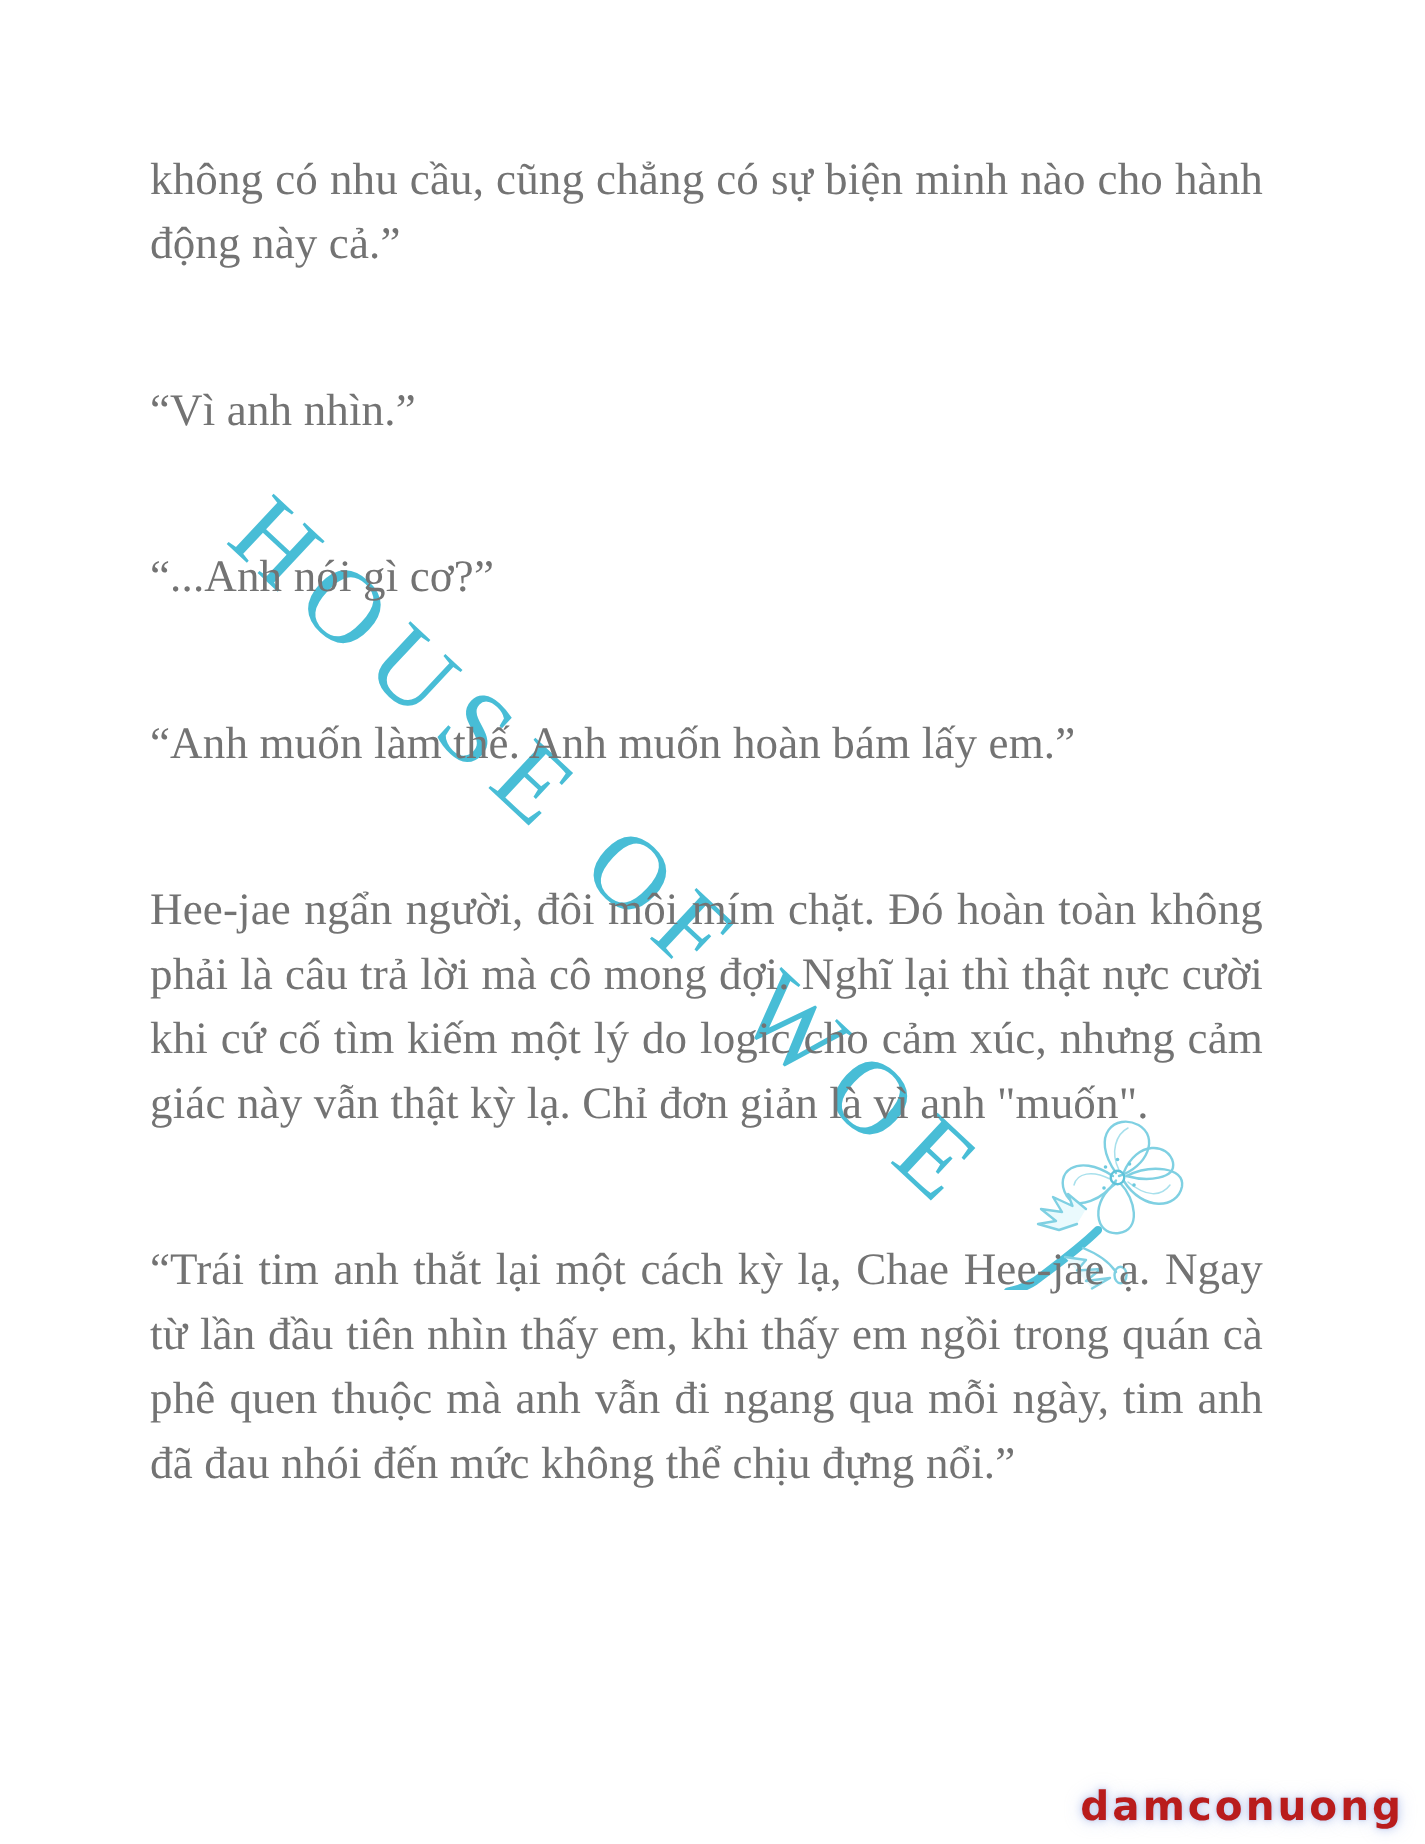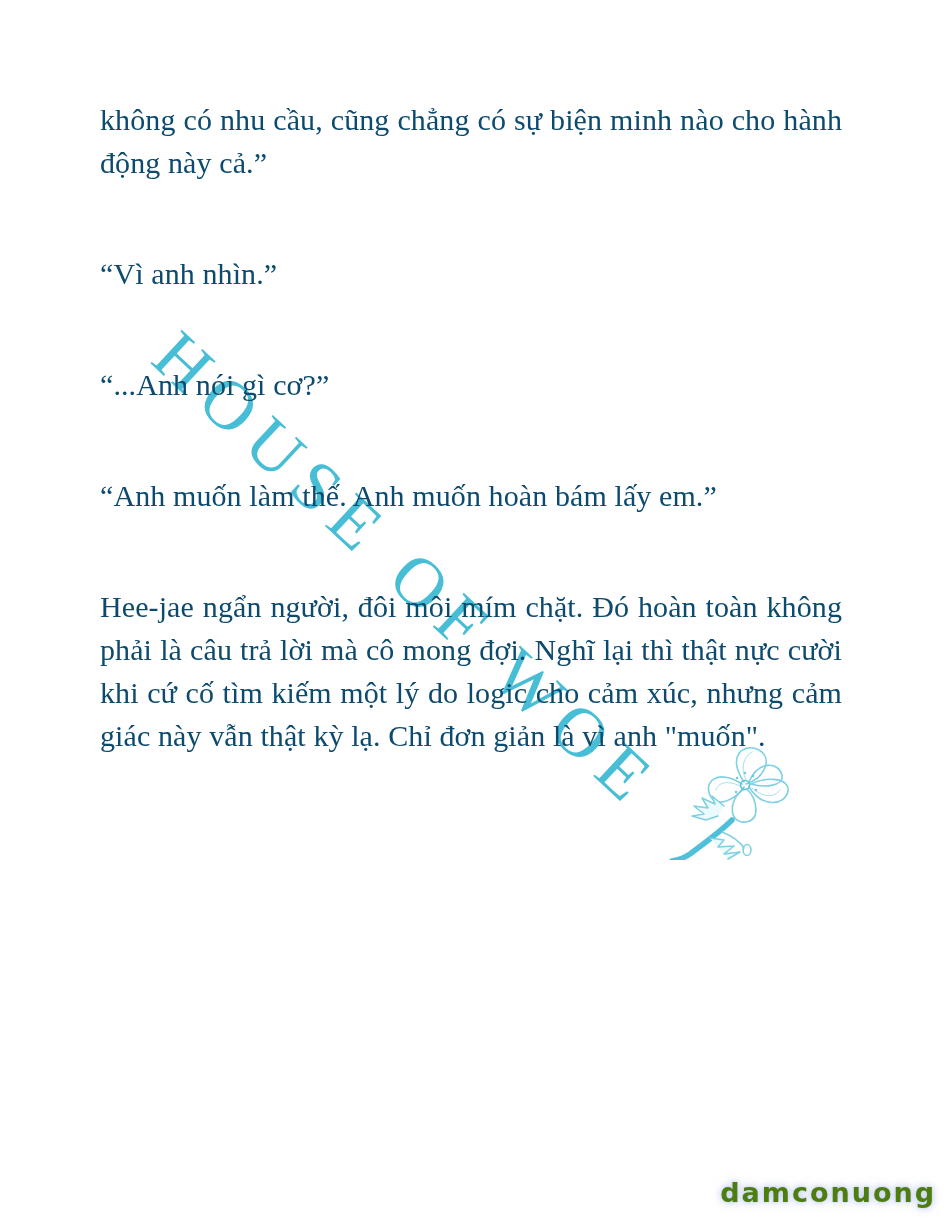--- a/index.html
+++ b/index.html
@@ -13,21 +13,21 @@
   
   .content{
     position:absolute;
     left:100px;top:98px;width:742px;
     z-index:3;
   }
   .content p{
     margin:0 0 68px 0;
     font-size:30px;
     line-height:43px;
-    color:#0c4a6e;
+    color:#737373;
     text-align:justify;
     letter-spacing:0.1px;
   }
   
   .wm-diagonal{
     position:absolute;
     left:192px;top:316px;
     transform:rotate(43deg);
     transform-origin:0 0;
     font-family:"Liberation Serif", serif;
@@ -42,26 +42,26 @@
   
   .flower{
     position:absolute;
     left:666px;top:740px;
     width:142px;height:120px;
     z-index:2;
   }
   
   .wm-site{
     position:absolute;
-    right:14px;bottom:21px;
+    right:14px;bottom:9px;
     font-family:"DejaVu Sans", sans-serif;
     font-weight:bold;
     font-size:27px;
     letter-spacing:2px;
-    color:#4d7c0f;
+    color:#b91c1c;
     text-shadow:0 0 2px #c3cfef, 0 0 6px #c3cfef, 0 0 12px rgba(195,207,239,.7);
     z-index:4;
     user-select:none;
   }
 </style>
 </head>
 <body>
 
 <div class="page">
 
@@ -95,17 +95,18 @@
     <path d="M56,92 C66,96 74,102 78,108" stroke="#7fd0e2"></path>
     <ellipse cx="81" cy="110" rx="4" ry="5.5" stroke="#7fd0e2"></ellipse>
   </svg>
 
   <main class="content">
     <p>không có nhu cầu, cũng chẳng có sự biện minh nào cho hành động này cả.”</p>
     <p>“Vì anh nhìn.”</p>
     <p>“...Anh nói gì cơ?”</p>
     <p>“Anh muốn làm thế. Anh muốn hoàn bám lấy em.”</p>
     <p>Hee-jae ngẩn người, đôi môi mím chặt. Đó hoàn toàn không phải là câu trả lời mà cô mong đợi. Nghĩ lại thì thật nực cười khi cứ cố tìm kiếm một lý do logic cho cảm xúc, nhưng cảm giác này vẫn thật kỳ lạ. Chỉ đơn giản là vì anh "muốn".</p>
+    <p>“Trái tim anh thắt lại một cách kỳ lạ, Chae Hee-jae ạ. Ngay từ lần đầu tiên nhìn thấy em, khi thấy em ngồi trong quán cà phê quen thuộc mà anh vẫn đi ngang qua mỗi ngày, tim anh đã đau nhói đến mức không thể chịu đựng nổi.”</p>
   </main>
 
   <div class="wm-site">damconuong</div>
 
 </div>
 
 </body></html>

